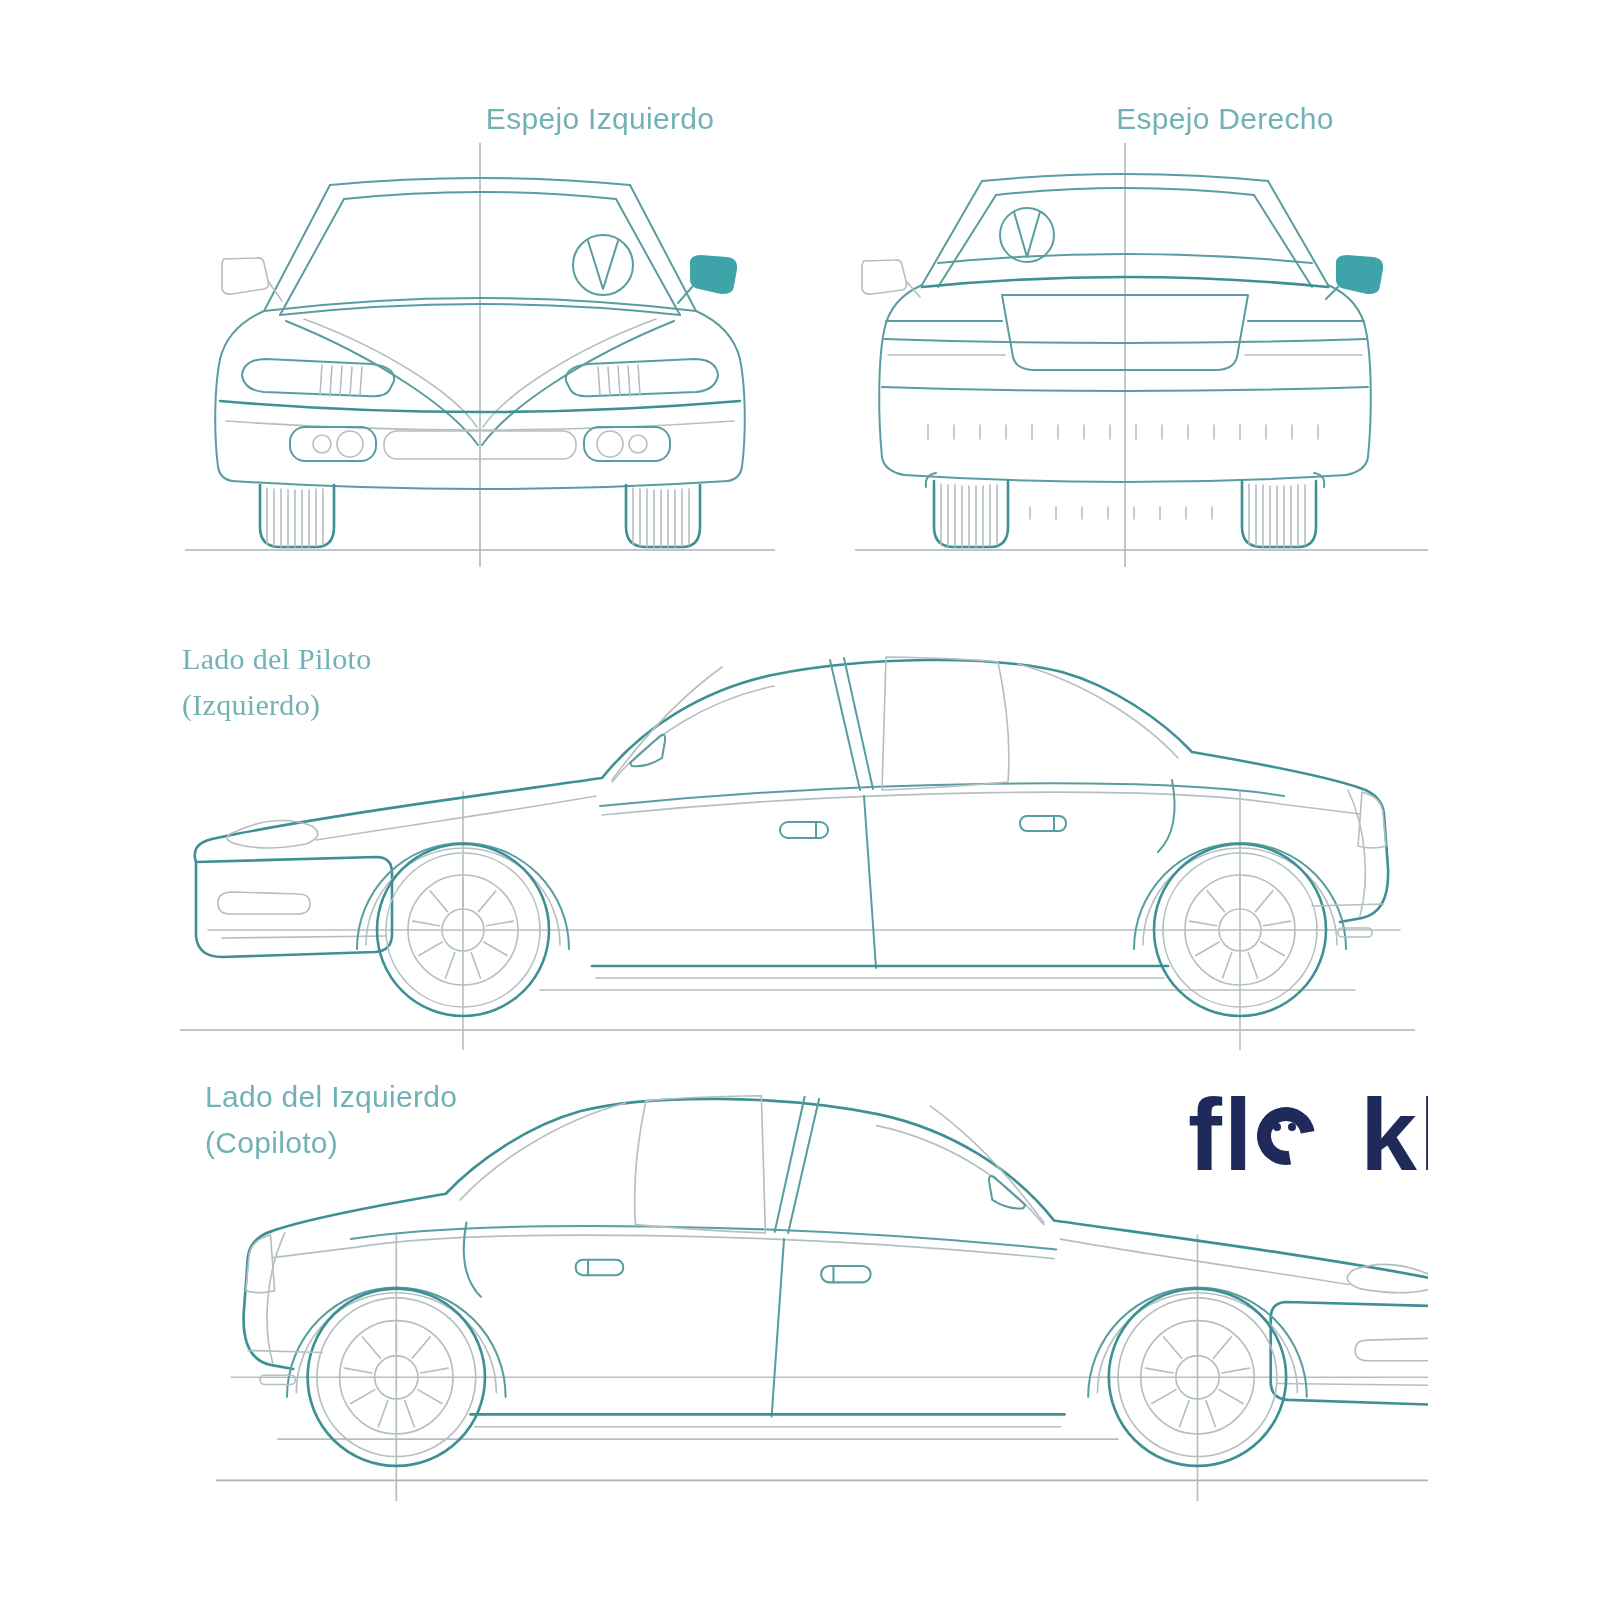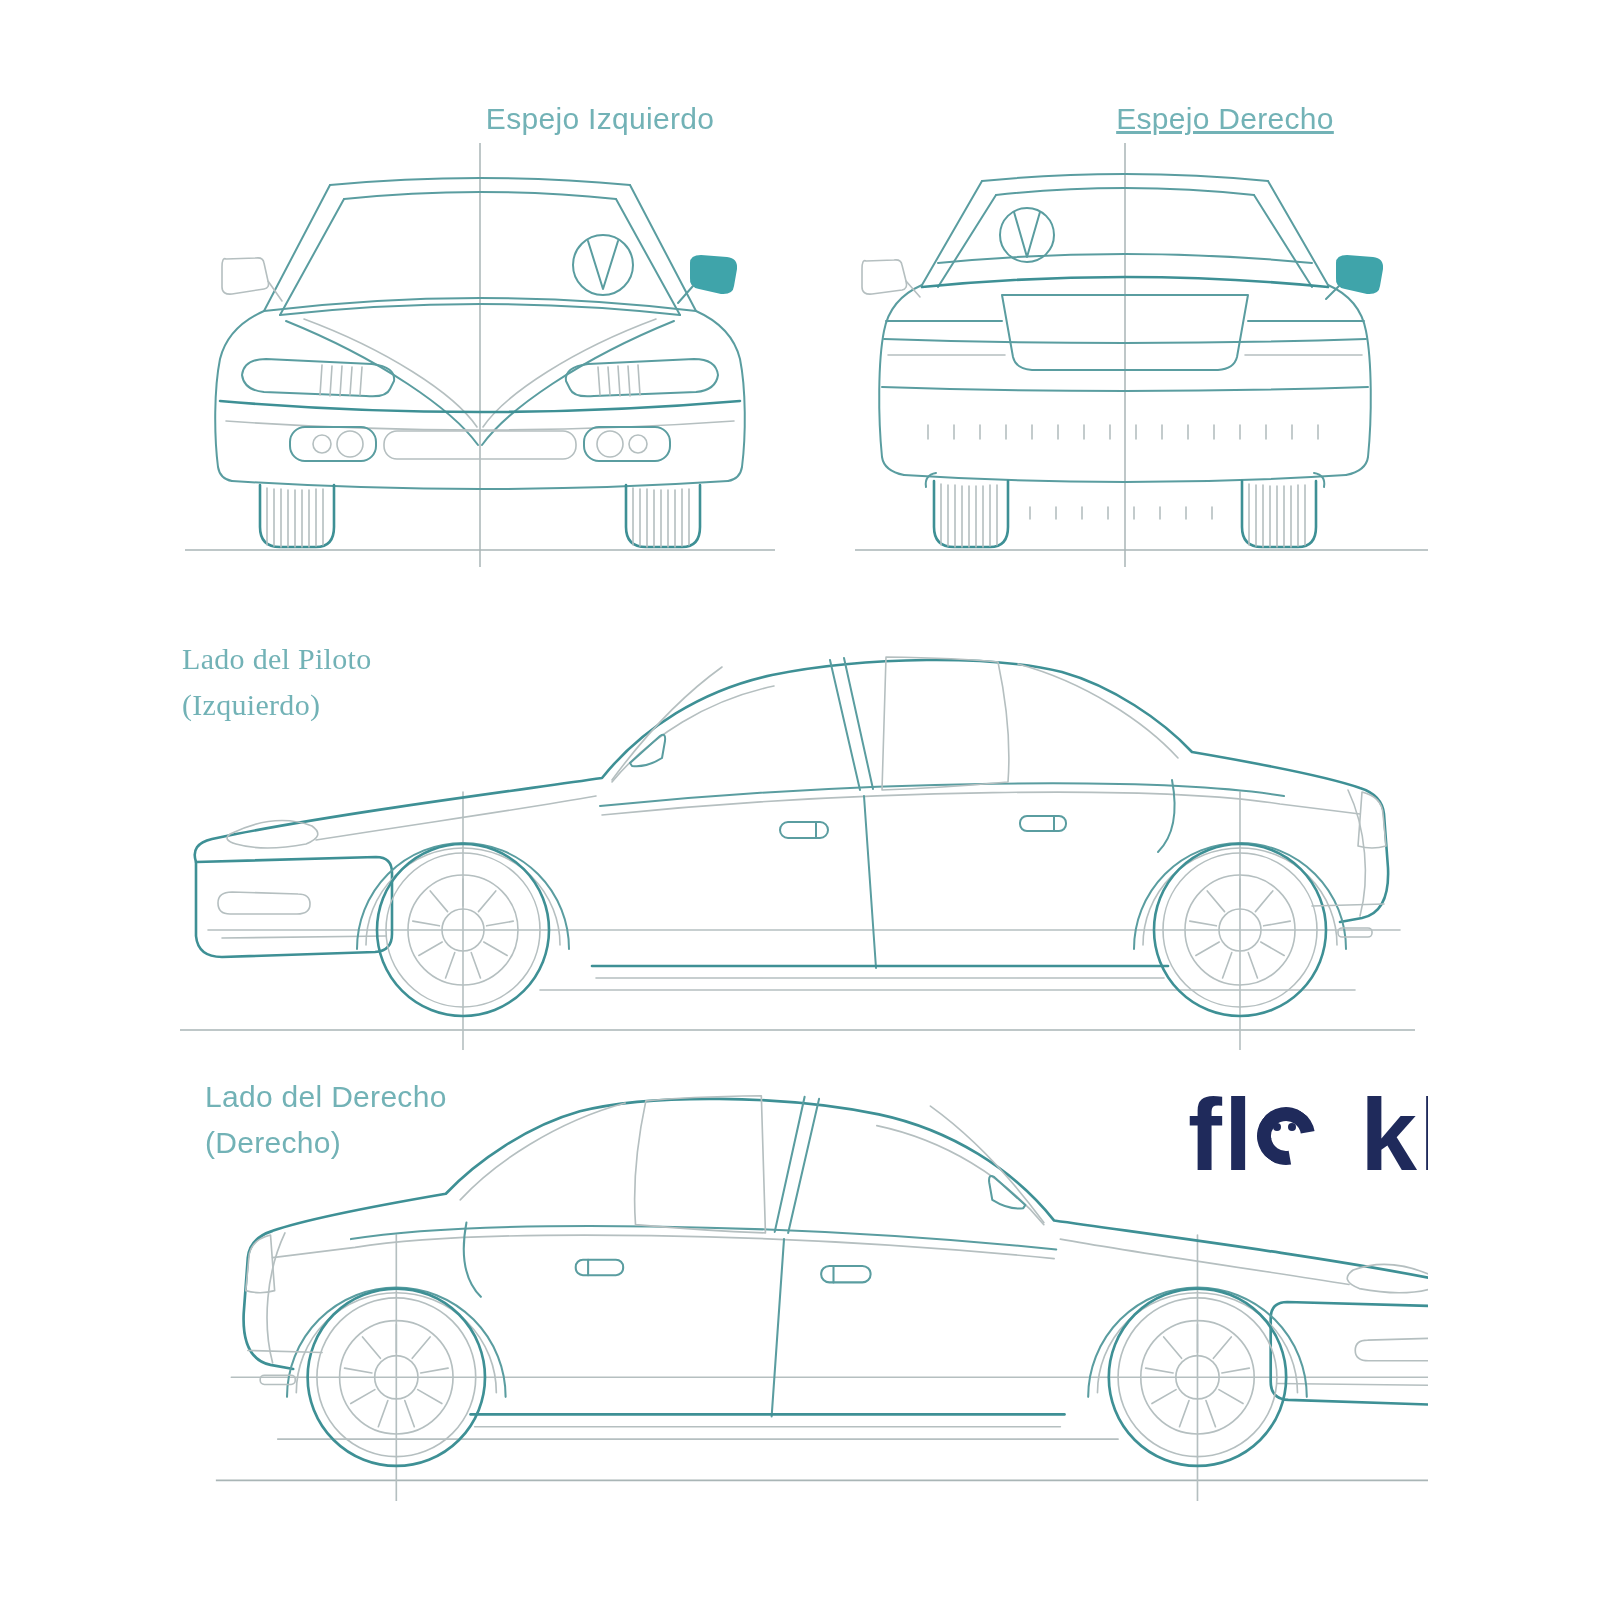--- a/index.html
+++ b/index.html
@@ -119,28 +119,28 @@
           <path class="sg" d="M1202,192 Q1222,197 1223,214 L1226,246 Q1212,250 1198,246 Z"></path>
           <path class="sg" d="M1188,190 C1206,228 1210,278 1200,316"></path>
           <line class="sg" x1="1152" y1="306" x2="1224" y2="304"></line>
           <rect class="sg" x="1178" y="328" width="34" height="9" rx="4"></rect>
         </g>
       </symbol>
     </defs>
   </svg>
 
   <div class="caption center" style="left:330px;top:96px;width:540px;">Espejo Izquierdo</div>
-  <div class="caption center" style="left:1010px;top:96px;width:430px;text-decoration:underline;">Espejo Derecho</div>
+  <div class="caption center" style="left:1010px;top:96px;width:430px;">Espejo Derecho</div>
   <div class="caption" style="left:182px;top:636px;font-family:Liberation Serif, serif;">
     <div>Lado del Piloto</div>
     <div>(Izquierdo)</div>
   </div>
   <div class="caption" style="left:205px;top:1074px;">
-    <div>Lado del Derecho</div>
-    <div>(Derecho)</div>
+    <div>Lado del Izquierdo</div>
+    <div>(Copiloto)</div>
   </div>
 
   <svg style="left:170px;top:135px;" width="620" height="440" viewBox="0 0 620 440">
     <g>
       <line class="sgt" x1="310" y1="8" x2="310" y2="432"></line>
       <line class="sgt" x1="15" y1="415" x2="605" y2="415"></line>
     </g>
     <g>
       <path class="s1" d="M160,50 Q310,36 460,50"></path>
       <path class="s1" d="M174,64 Q310,50 446,64"></path>

